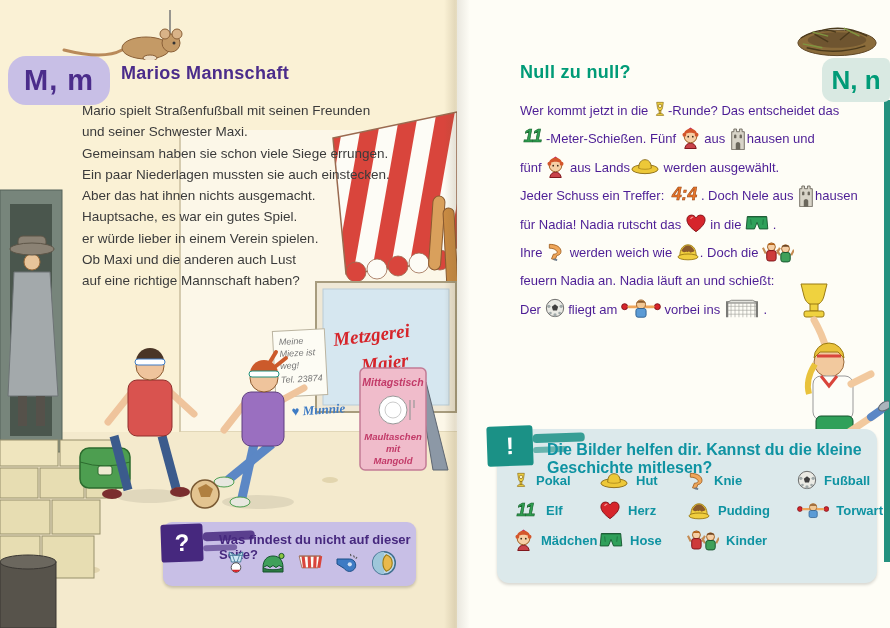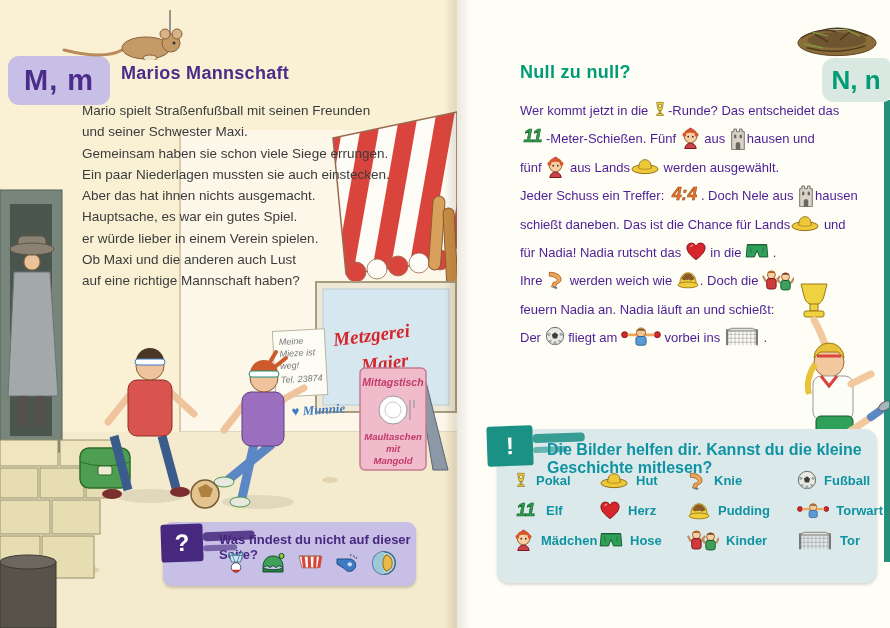--- a/index.html
+++ b/index.html
@@ -7,21 +7,21 @@
         font-family:"Liberation Sans",sans-serif;background:#fff;}
   .page-left{position:absolute;left:0;top:0;width:457px;height:628px;
              background:var(--page-left-bg,#FAF1D5);}
   .page-right{position:absolute;left:457px;top:0;width:433px;height:628px;
               background:var(--page-right-bg,#FEFDF6);}
   .spine{position:absolute;left:444px;top:0;width:26px;height:628px;z-index:5;pointer-events:none;
          background:linear-gradient(90deg,rgba(0,0,0,0) 0%,rgba(110,90,50,.16) 42%,rgba(60,50,30,.10) 52%,rgba(0,0,0,0) 100%);}
 
   
   .tab-m{position:absolute;left:8px;top:56px;width:102px;height:49px;z-index:3;
-         background:var(--purple-box,#C8BFE6);border-radius:11px;
+         background:var(--purple-box,#C8BFE6);border-radius:18px;
          color:var(--purple,#4B2C8B);font-size:29px;font-weight:bold;
          display:flex;align-items:center;justify-content:center;letter-spacing:1px;}
   .title-left{position:absolute;left:121px;top:63px;z-index:3;
               color:var(--purple,#53309B);font-size:18px;font-weight:bold;letter-spacing:.3px;}
   .body-text{position:absolute;left:82px;top:100px;z-index:3;color:#3B3B3B;
              font-size:13.5px;line-height:21.3px;}
   .scene{position:absolute;left:0;top:100px;width:457px;height:528px;z-index:1;}
   .mouse-svg{position:absolute;left:58px;top:10px;width:140px;height:50px;z-index:4;}
 
   .qbox{position:absolute;left:163px;top:522px;width:253px;height:64px;z-index:4;
@@ -349,25 +349,20 @@
               <path d="M9 12.5c2.5 1.5 11.5 1.5 14 0" stroke="#B28D1D" fill="none"></path>
             </svg></span> werden ausgewählt.</div>
         <div class="sline">Jeder Schuss ein Treffer: <span class="ri ri-vier-zu-vier"><svg viewBox="0 0 34 20">
               <text x="17" y="16.5" font-size="18" font-weight="bold" font-style="italic" text-anchor="middle" fill="#E8762B" stroke="#8D3C0D" stroke-width="0.5" font-family="Liberation Sans, sans-serif">4:4</text>
             </svg></span>. Doch Nele aus <span class="ri ri-burg"><svg viewBox="0 0 20 26">
               <path d="M3 26V6h2.4V3h3v3h3.2V3h3v3H17v20z" fill="#D8D4C8" stroke="#6B675C"></path>
               <path d="M7.5 26v-6.6a2.6 2.6 0 015 0V26z" fill="#6B675C"></path>
               <rect x="5.6" y="9" width="2.6" height="4.4" rx="1.3" fill="#6B675C"></rect>
               <rect x="11.8" y="9" width="2.6" height="4.4" rx="1.3" fill="#6B675C"></rect>
             </svg></span>hausen</div>
-        <div class="sline">schießt daneben. Das ist die Chance für Lands<span class="ri ri-hut"><svg viewBox="0 0 32 20">
-              <ellipse cx="16" cy="13.5" rx="14.5" ry="5" fill="#EDC838" stroke="#8A6A14"></ellipse>
-              <path d="M9 12.5c0-6.5 3-9.5 7-9.5s7 3 7 9.5" fill="#EDC838" stroke="#8A6A14"></path>
-              <path d="M9 12.5c2.5 1.5 11.5 1.5 14 0" stroke="#B28D1D" fill="none"></path>
-            </svg></span> und</div>
         <div class="sline">für Nadia! Nadia rutscht das <span class="ri ri-herz"><svg viewBox="0 0 24 22">
               <path d="M12 20.5C5 15.4 2 11.2 2 7.3 2 4.3 4 2.3 7 2.3c2.2 0 4 1.4 5 3.1 1-1.7 2.8-3.1 5-3.1 3 0 5 2 5 5 0 3.9-3 8.1-10 13.2z" fill="#D6252B" stroke="#7C1116"></path>
               <path d="M6 6.5q1-2 3-2" stroke="#F2938F" stroke-width="1.4" fill="none"></path>
             </svg></span> in die <span class="ri ri-hose"><svg viewBox="0 0 26 20">
               <path d="M2.2 3h21.6l1.2 13.6h-9.2L13 9.4l-2.8 7.2H1z" fill="#2FA05A" stroke="#14532C"></path>
               <path d="M2.2 3h21.6" stroke="#14532C"></path>
               <path d="M6 6l.6 6M20 6l-.6 6" stroke="#1C7440" fill="none"></path>
             </svg></span> .</div>
         <div class="sline">Ihre <span class="ri ri-knie"><svg viewBox="0 0 24 24">
               <path d="M4 4c6.5 0 12.5 2 13.8 7 .9 3.8-1.6 6.2-4.8 6.4L11 22.6l-4.4-1.2 2.3-5.6c2.3 0 5.3-.8 4.3-3.2C12.2 10 8 8.6 4 8.6z" fill="#EFA65A" stroke="#9C5B1D"></path>
@@ -534,28 +529,18 @@
                 <circle cx="10" cy="7" r="4.2" fill="#F6CFA5" stroke="#9C5B1D"></circle>
                 <path d="M6 5c1-2.6 7-2.6 8 0z" fill="#B5651D"></path>
                 <rect x="5" y="11" width="10" height="11" rx="2.5" fill="#CE3B3B" stroke="#7C1116"></rect>
                 <path d="M19 16l-3-6M31 16l3-6" stroke="#C58B52" stroke-width="2.2"></path>
                 <circle cx="25" cy="9" r="4.2" fill="#F6CFA5" stroke="#9C5B1D"></circle>
                 <path d="M21 7c1-2.6 7-2.6 8 0z" fill="#6B4423"></path>
                 <rect x="20" y="13" width="10" height="10" rx="2.5" fill="#3FA05A" stroke="#14532C"></rect>
               </svg></span>
             <span class="llabel">Kinder</span>
           </div>
-          <div class="litem">
-            <span class="ri ri-tor"><svg viewBox="0 0 40 24">
-                <path d="M3 22V5h34v17" fill="none" stroke="#7A7A76" stroke-width="2.6"></path>
-                <path d="M3 5l5-2.4h24L37 5" fill="#E2E2DC" stroke="#7A7A76"></path>
-                <g stroke="#A0A09A" stroke-width=".7" fill="none">
-                  <path d="M7.5 6v16M12 6v16M16.5 6v16M21 6v16M25.5 6v16M30 6v16M34.5 6v16M4 9.5h32M4 14h32M4 18.5h32"></path>
-                </g>
-              </svg></span>
-            <span class="llabel">Tor</span>
-          </div>
         </div>
     </div>
   </div>
 
   <div class="spine"></div>
 </div>
 
 </body></html>

